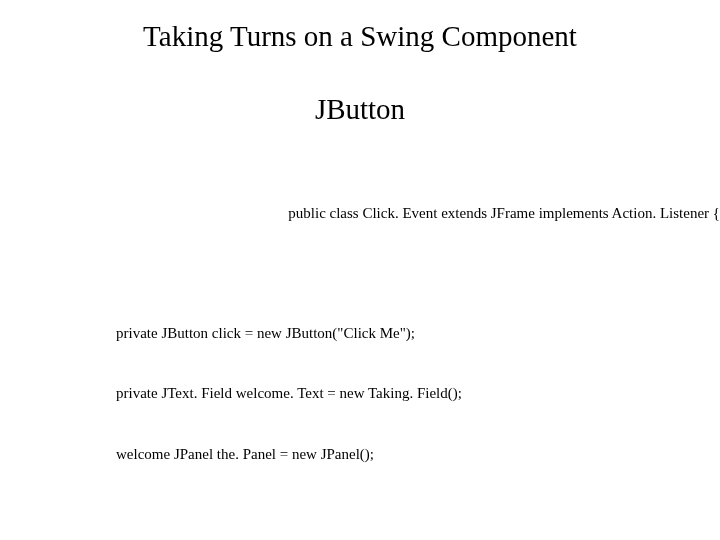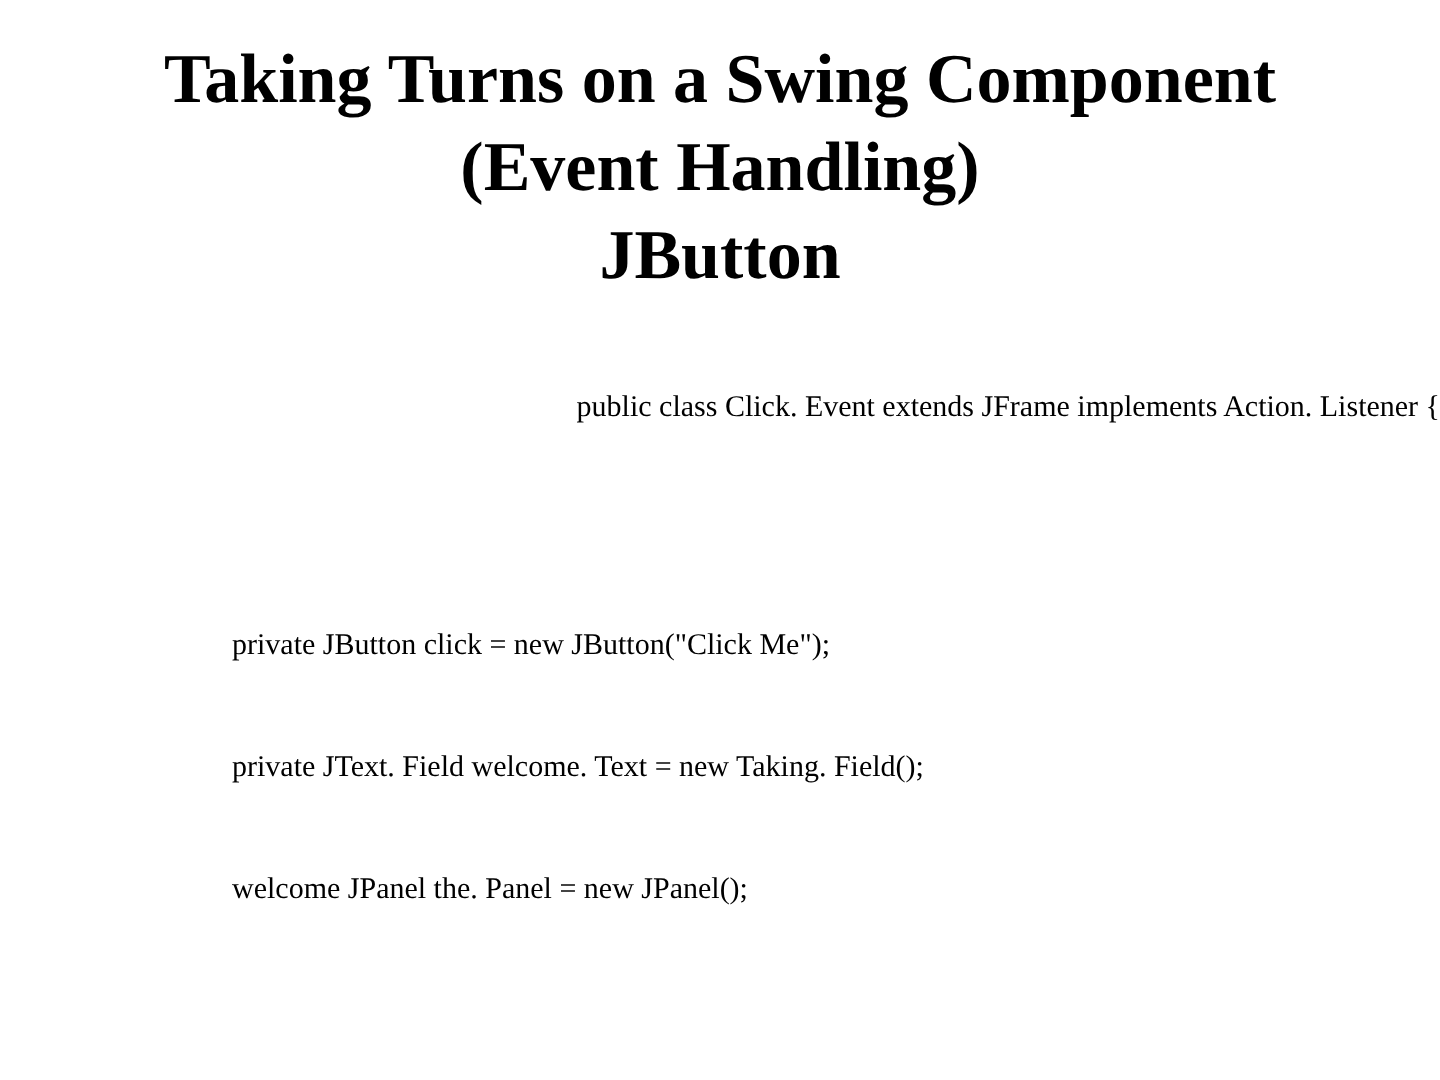--- a/index.html
+++ b/index.html
@@ -12,43 +12,43 @@
     color: #000000;
   }
   .slide {
     width: 720px;
     height: 540px;
     box-sizing: border-box;
     padding-top: 18px;
   }
   .title {
     text-align: center;
-    font-size: 35px;
+    font-size: 29px;
     line-height: 1.25;
-    margin: 0 auto 4px auto;
-    font-weight: bold;
+    margin: 0 auto 36px auto;
+    font-weight: normal;
   }
   .code-block {
     margin-left: 96px;
     font-size: 15px;
     line-height: 1.35;
     white-space: pre;
     font-family: "Times New Roman", Times, serif;
   }
   .indent-0 { padding-left: 0; text-align: right; }
   .indent-1 { padding-left: 20px; }
   .blank { height: 18px; }
 </style>
 </head>
 <body>
 
 <div class="slide">
   <h1 class="title">
     <span>Taking Turns on a Swing Component</span><br>
-    <span>(Event Handling)</span><br>
+    <br>
     <span>JButton</span>
   </h1>
 
   <div class="code-block">
     <div class="indent-0">public class Click. Event extends JFrame implements Action. Listener {</div>
     <div class="blank"></div>
     <div class="indent-1">private JButton click = new JButton("Click Me");</div>
     <div class="indent-1">private JText. Field welcome. Text = new Taking. Field();</div>
     <div class="indent-1">welcome JPanel the. Panel = new JPanel();</div>
     <div class="blank"></div>

